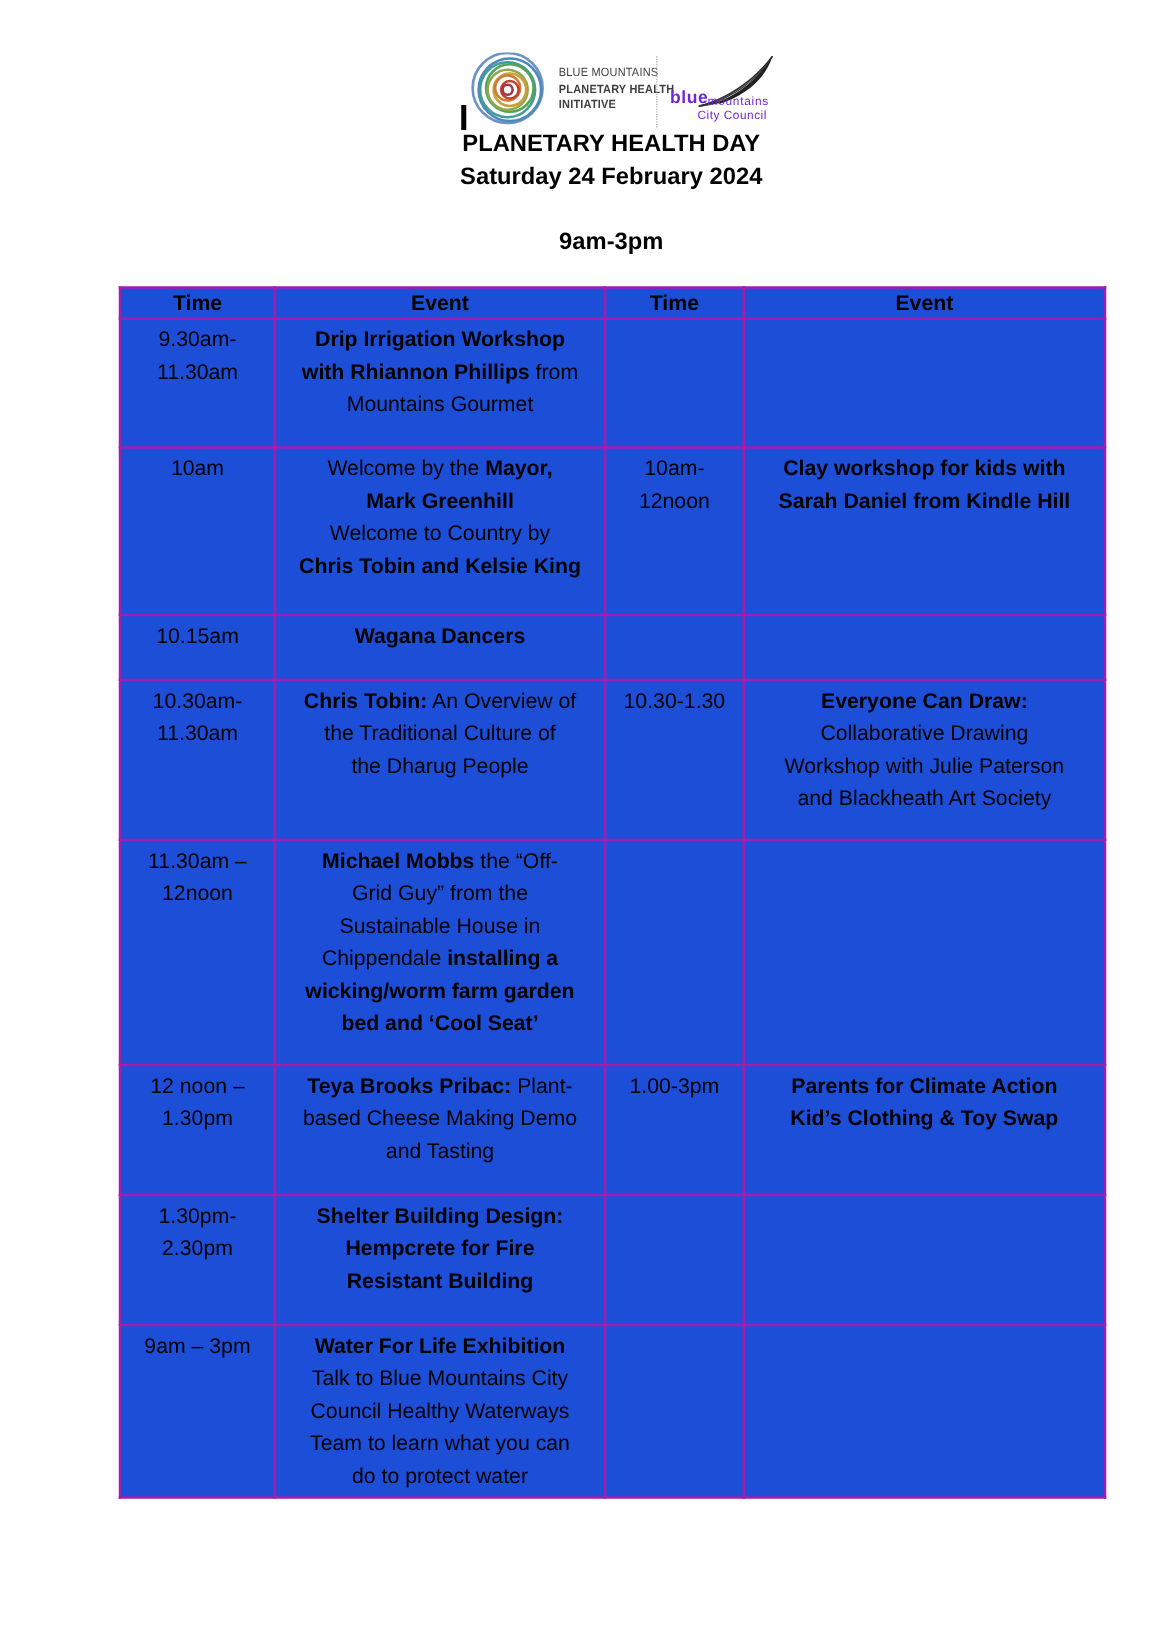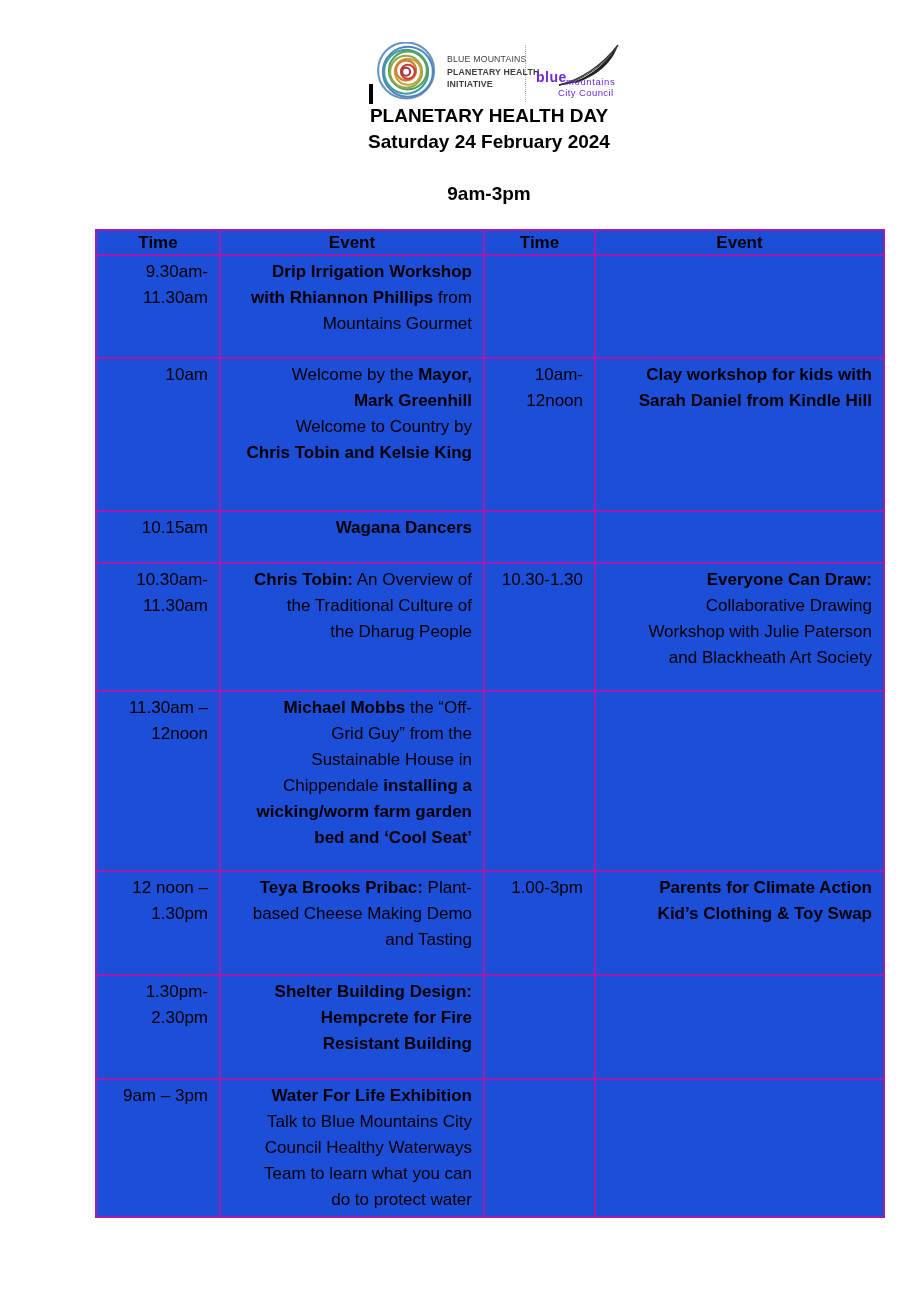--- a/index.html
+++ b/index.html
@@ -24,21 +24,21 @@
 
   
   .titles{padding-top:103px;text-align:center;font-weight:bold}
   .title-main,.title-date{font-size:19px;line-height:26px}
   .title-hours{font-size:19px;line-height:26px;margin-top:26px}
 
   
   table.sched{border-collapse:collapse;table-layout:fixed;width:788px;margin-top:22px}
   table.sched th,table.sched td{border:2px solid #a21caf;background:#1d4ed8}
   table.sched th{font-size:17px;font-weight:bold;text-align:center;height:21px;padding:1px 0}
-  table.sched td{vertical-align:top;text-align:right;font-size:17px;line-height:26px;
+  table.sched td{vertical-align:top;text-align:center;font-size:17px;line-height:26px;
                  padding:3px 11px;word-wrap:break-word}
   table.sched .b{font-weight:bold}
 </style>
 </head>
 <body>
 
 <div class="page">
   <div class="cursor-bar"></div>
 
   <div class="content">
@@ -98,21 +98,21 @@
             <th>Event</th>
           </tr>
         </thead>
       <tbody id="sched-body">
           <tr style="height: 103px;">
             <td><span>9.30am-</span><br><span>11.30am</span></td>
             <td><span class="b">Drip Irrigation Workshop</span><br><span class="b">with Rhiannon Phillips</span><span> from</span><br><span>Mountains Gourmet</span></td>
             <td></td>
             <td></td>
           </tr>
-          <tr style="height: 153px;">
+          <tr style="height: 134px;">
             <td><span>10am</span></td>
             <td><span>Welcome by the </span><span class="b">Mayor,</span><br><span class="b">Mark Greenhill</span><br><span>Welcome to Country by</span><br><span class="b">Chris Tobin and Kelsie King</span></td>
             <td><span>10am-</span><br><span>12noon</span></td>
             <td><span class="b">Clay workshop for kids with</span><br><span class="b">Sarah Daniel from Kindle Hill</span></td>
           </tr>
           <tr style="height: 52px;">
             <td><span>10.15am</span></td>
             <td><span class="b">Wagana Dancers</span></td>
             <td></td>
             <td></td>

